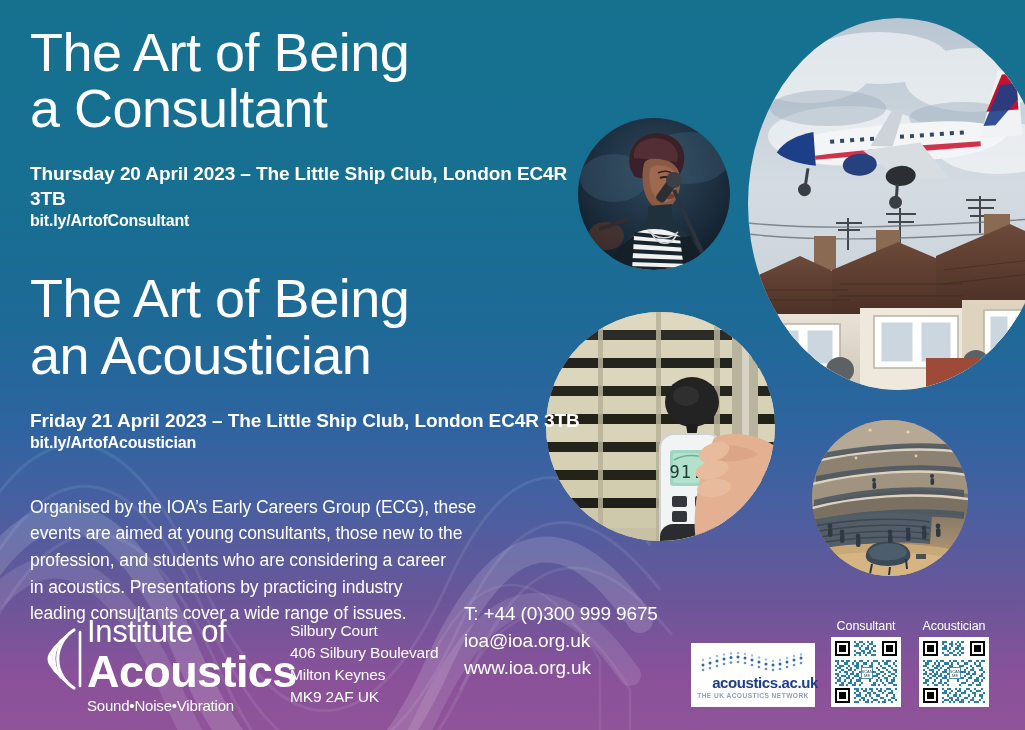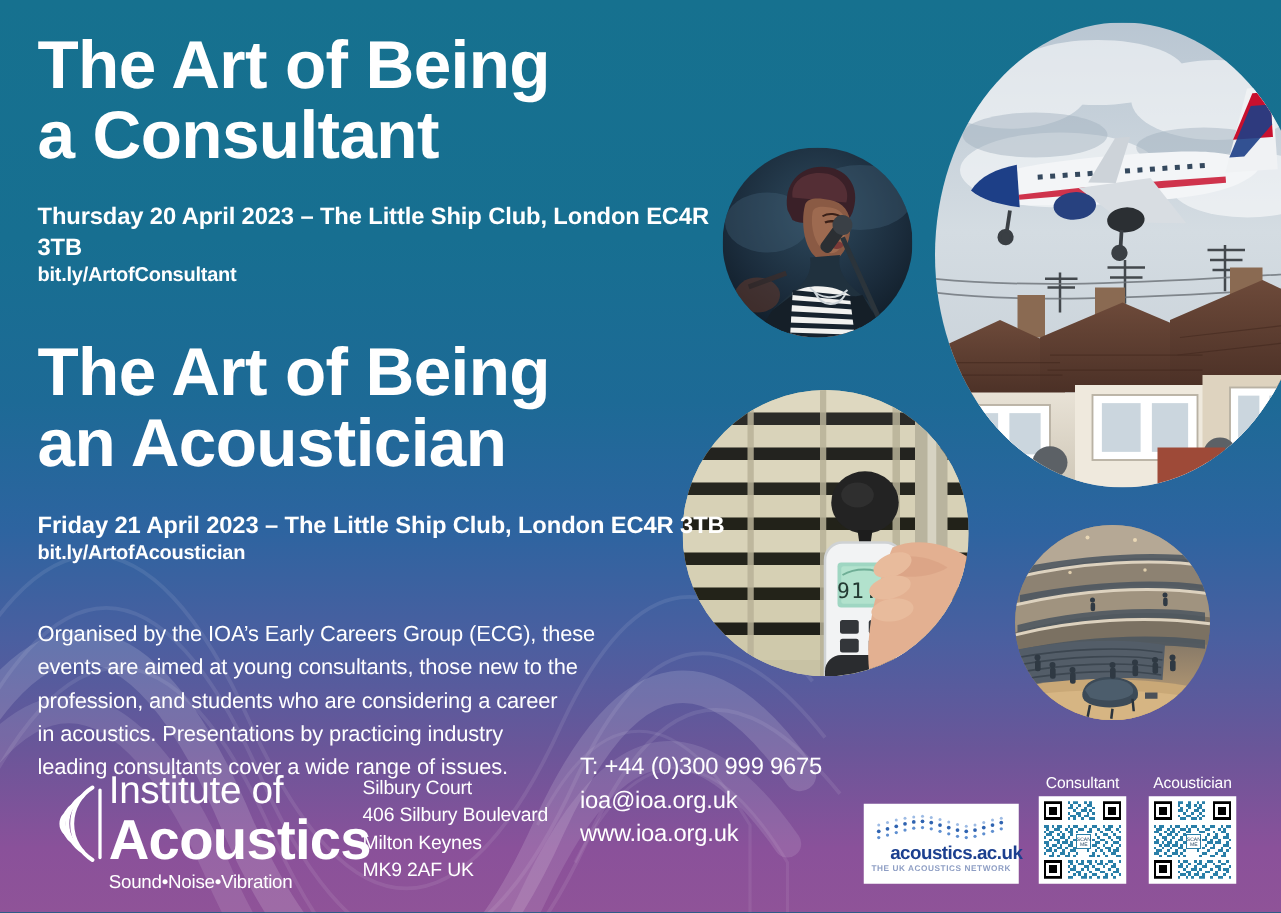--- a/index.html
+++ b/index.html
@@ -32,21 +32,21 @@
            pointer-events:none; opacity:.85; }
   .waves svg { width:100%; height:100%; display:block; }
 
   
   .content { position:absolute; left:30px; top:24px; width:560px; z-index:5; }
 
   .headline {
     color:#fff;
     font-size:54px;
     line-height:1.04;
-    font-weight:700;
+    font-weight:400;
     letter-spacing:-0.5px;
     white-space:pre-line;
   }
   .subline {
     color:#ffffff;
     font-size:19px;
     line-height:1.32;
     margin-top:25px;
     font-weight:700;
     letter-spacing:-0.1px;

